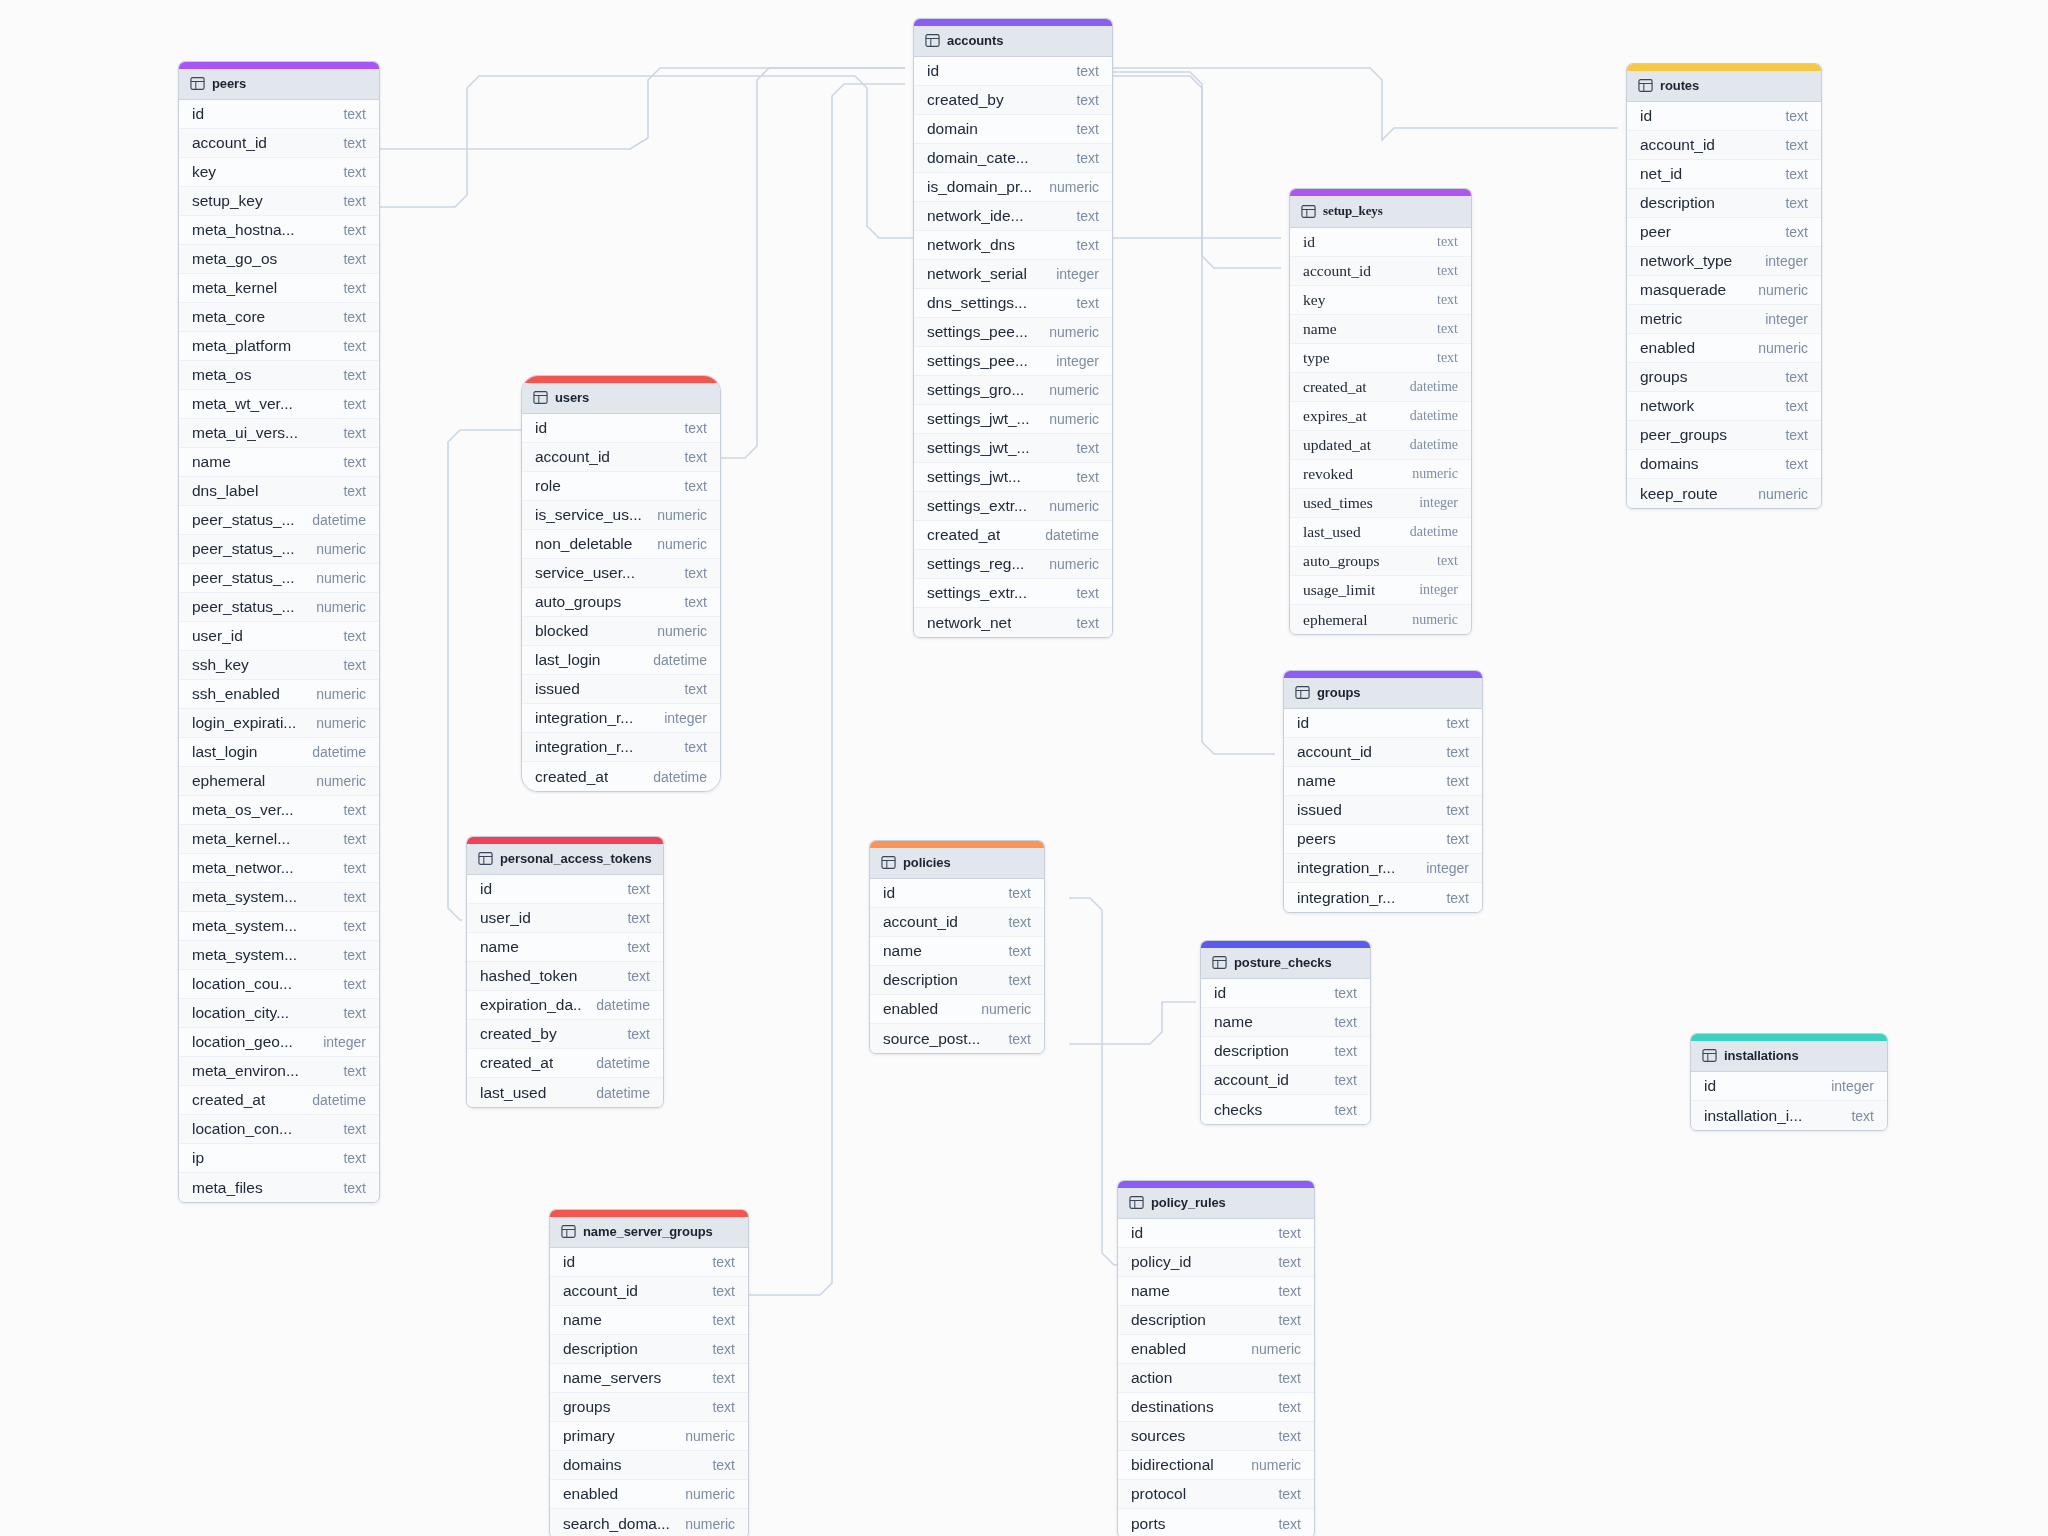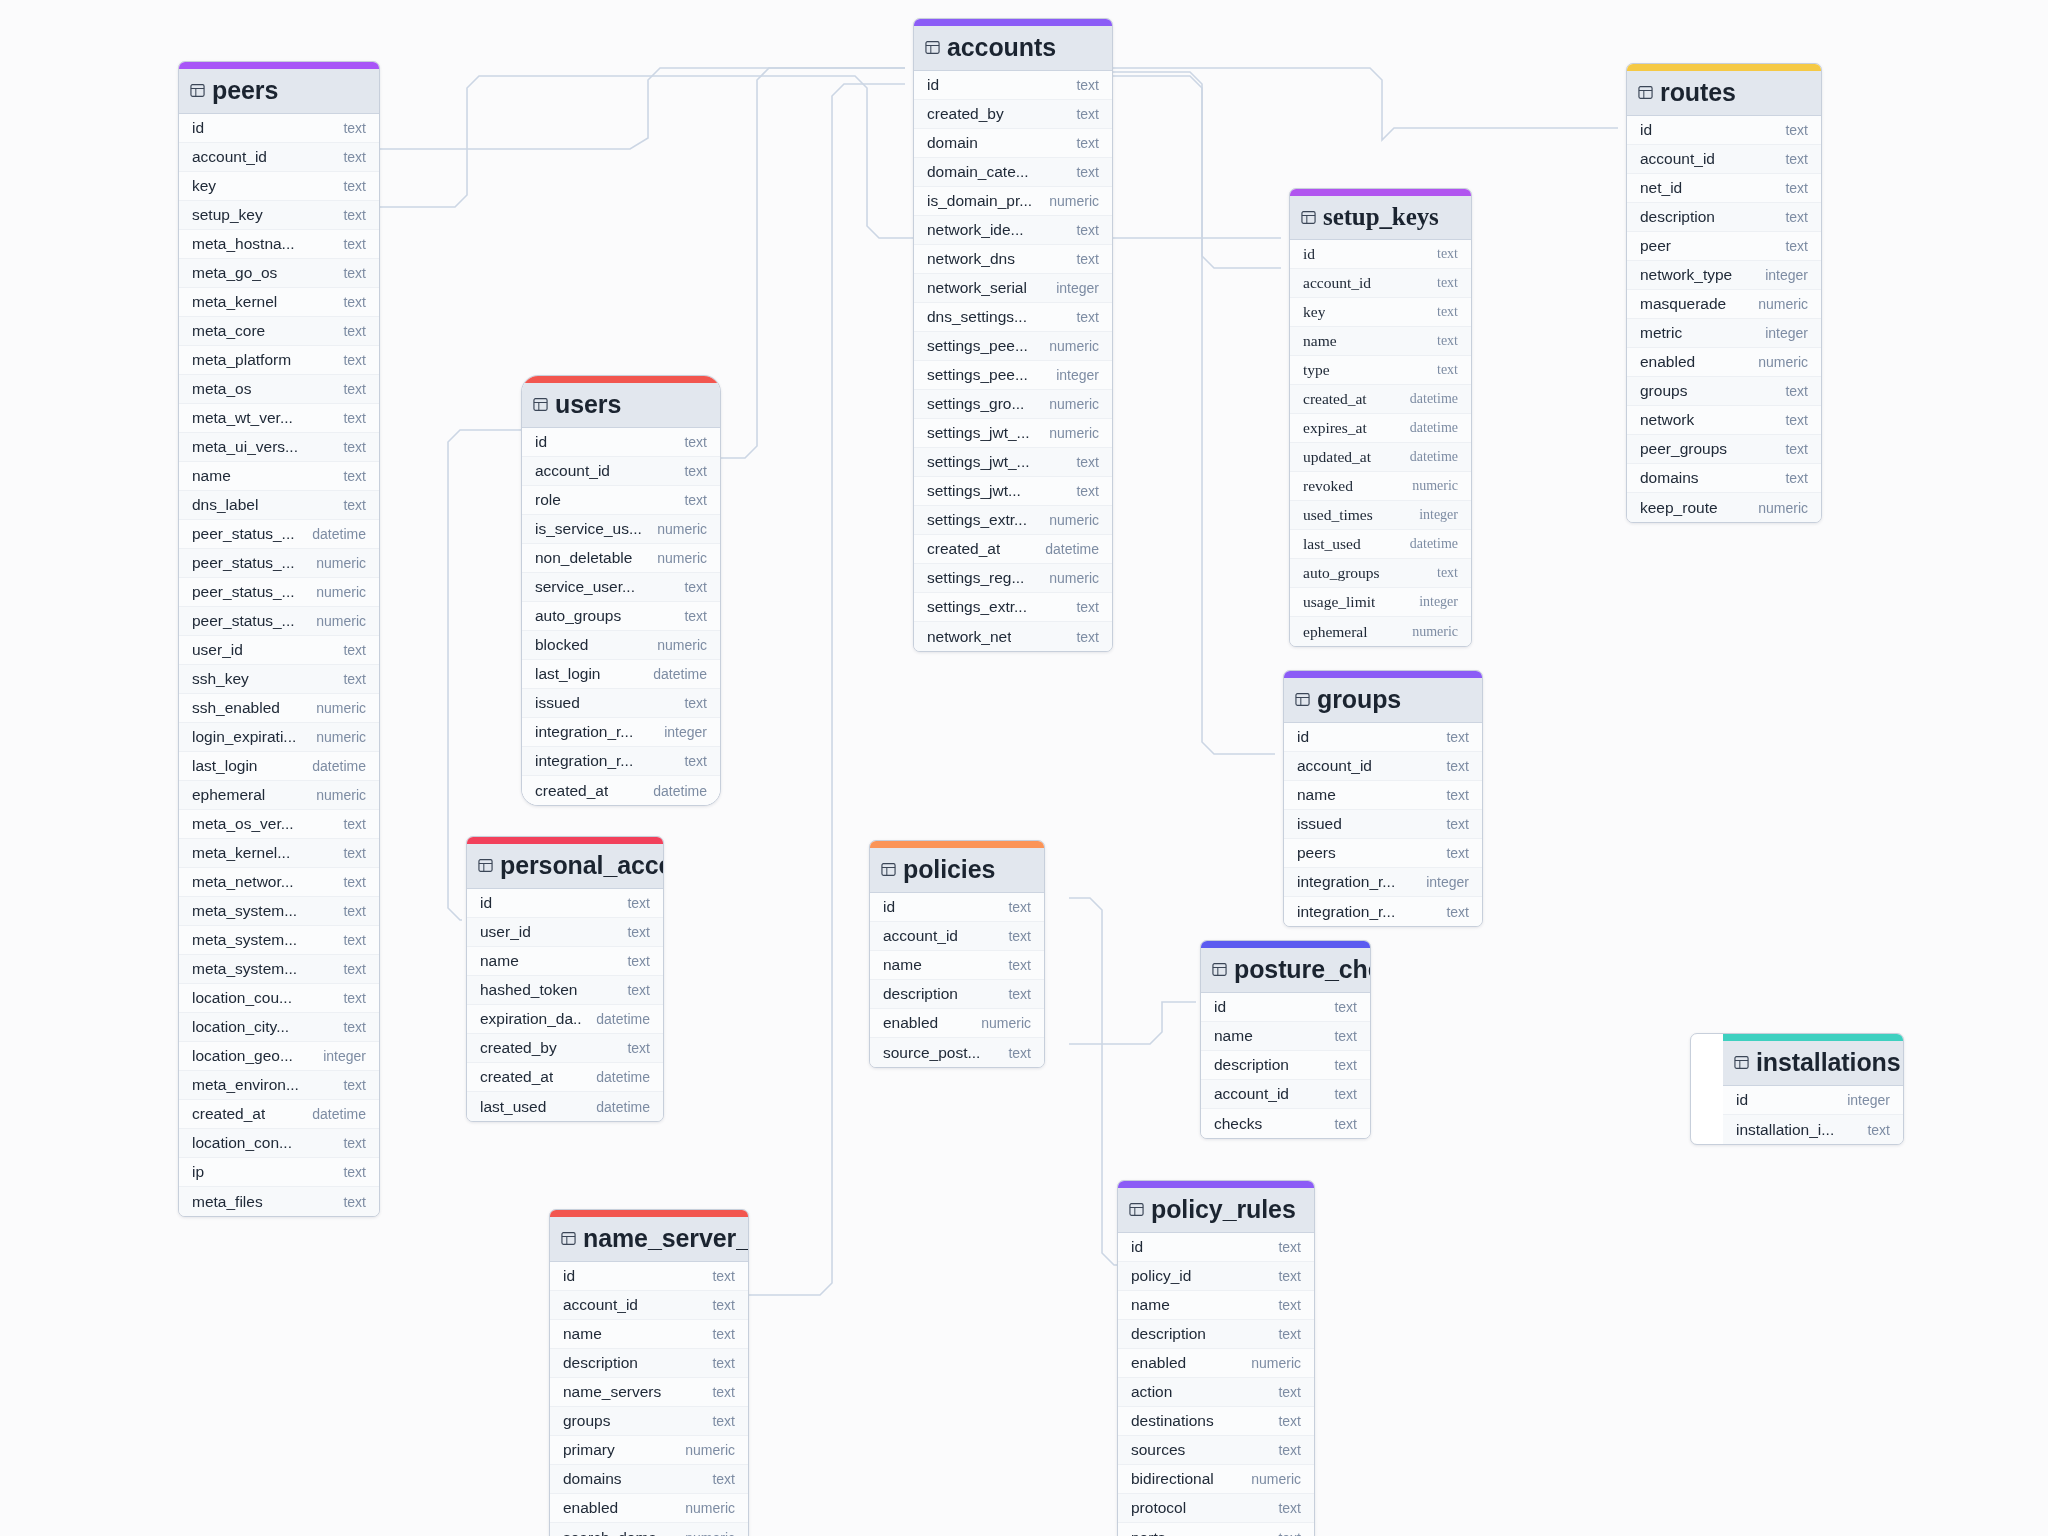--- a/index.html
+++ b/index.html
@@ -43,21 +43,21 @@
   }
   .table-header {
     display: flex;
     align-items: center;
     gap: 7px;
     background: #e2e7ee;
     padding: 7px 11px 8px 11px;
     border-bottom: 1px solid #ccd4e0;
   }
   .table-title {
-    font-size: 25px;
+    font-size: 13px;
     font-weight: bold;
     color: #1b2430;
     letter-spacing: -0.1px;
     white-space: nowrap;
   }
   .tbl-icon {
     width: 15px;
     height: 15px;
     flex: 0 0 auto;
     display: block;
@@ -695,21 +695,21 @@
       </div>
       <div class="field-row">
         <span class="field-name">account_id</span>
         <span class="field-type">text</span>
       </div>
       <div class="field-row">
         <span class="field-name">checks</span>
         <span class="field-type">text</span>
       </div>
     </div>
-    <div class="table-card" style="left: 1690px; top: 1033px; width: 214px; padding-left: 32px;">
+    <div class="table-card" style="left: 1690px; top: 1033px; width: 198px;">
       <div class="accent-bar" style="background: rgb(62, 208, 192);"></div>
       <div class="table-header">
         <svg class="tbl-icon" viewBox="0 0 16 16">
           <rect x="1" y="1.8" width="14" height="12.4" rx="1.6" fill="none" stroke="#3b4657" stroke-width="1.25"></rect>
           <line x1="1" y1="5.9" x2="15" y2="5.9" stroke="#3b4657" stroke-width="1.1"></line>
           <line x1="6.2" y1="5.9" x2="6.2" y2="14.2" stroke="#3b4657" stroke-width="1.1"></line>
         </svg>
         <span class="table-title">installations</span>
       </div>
       <div class="field-row">

